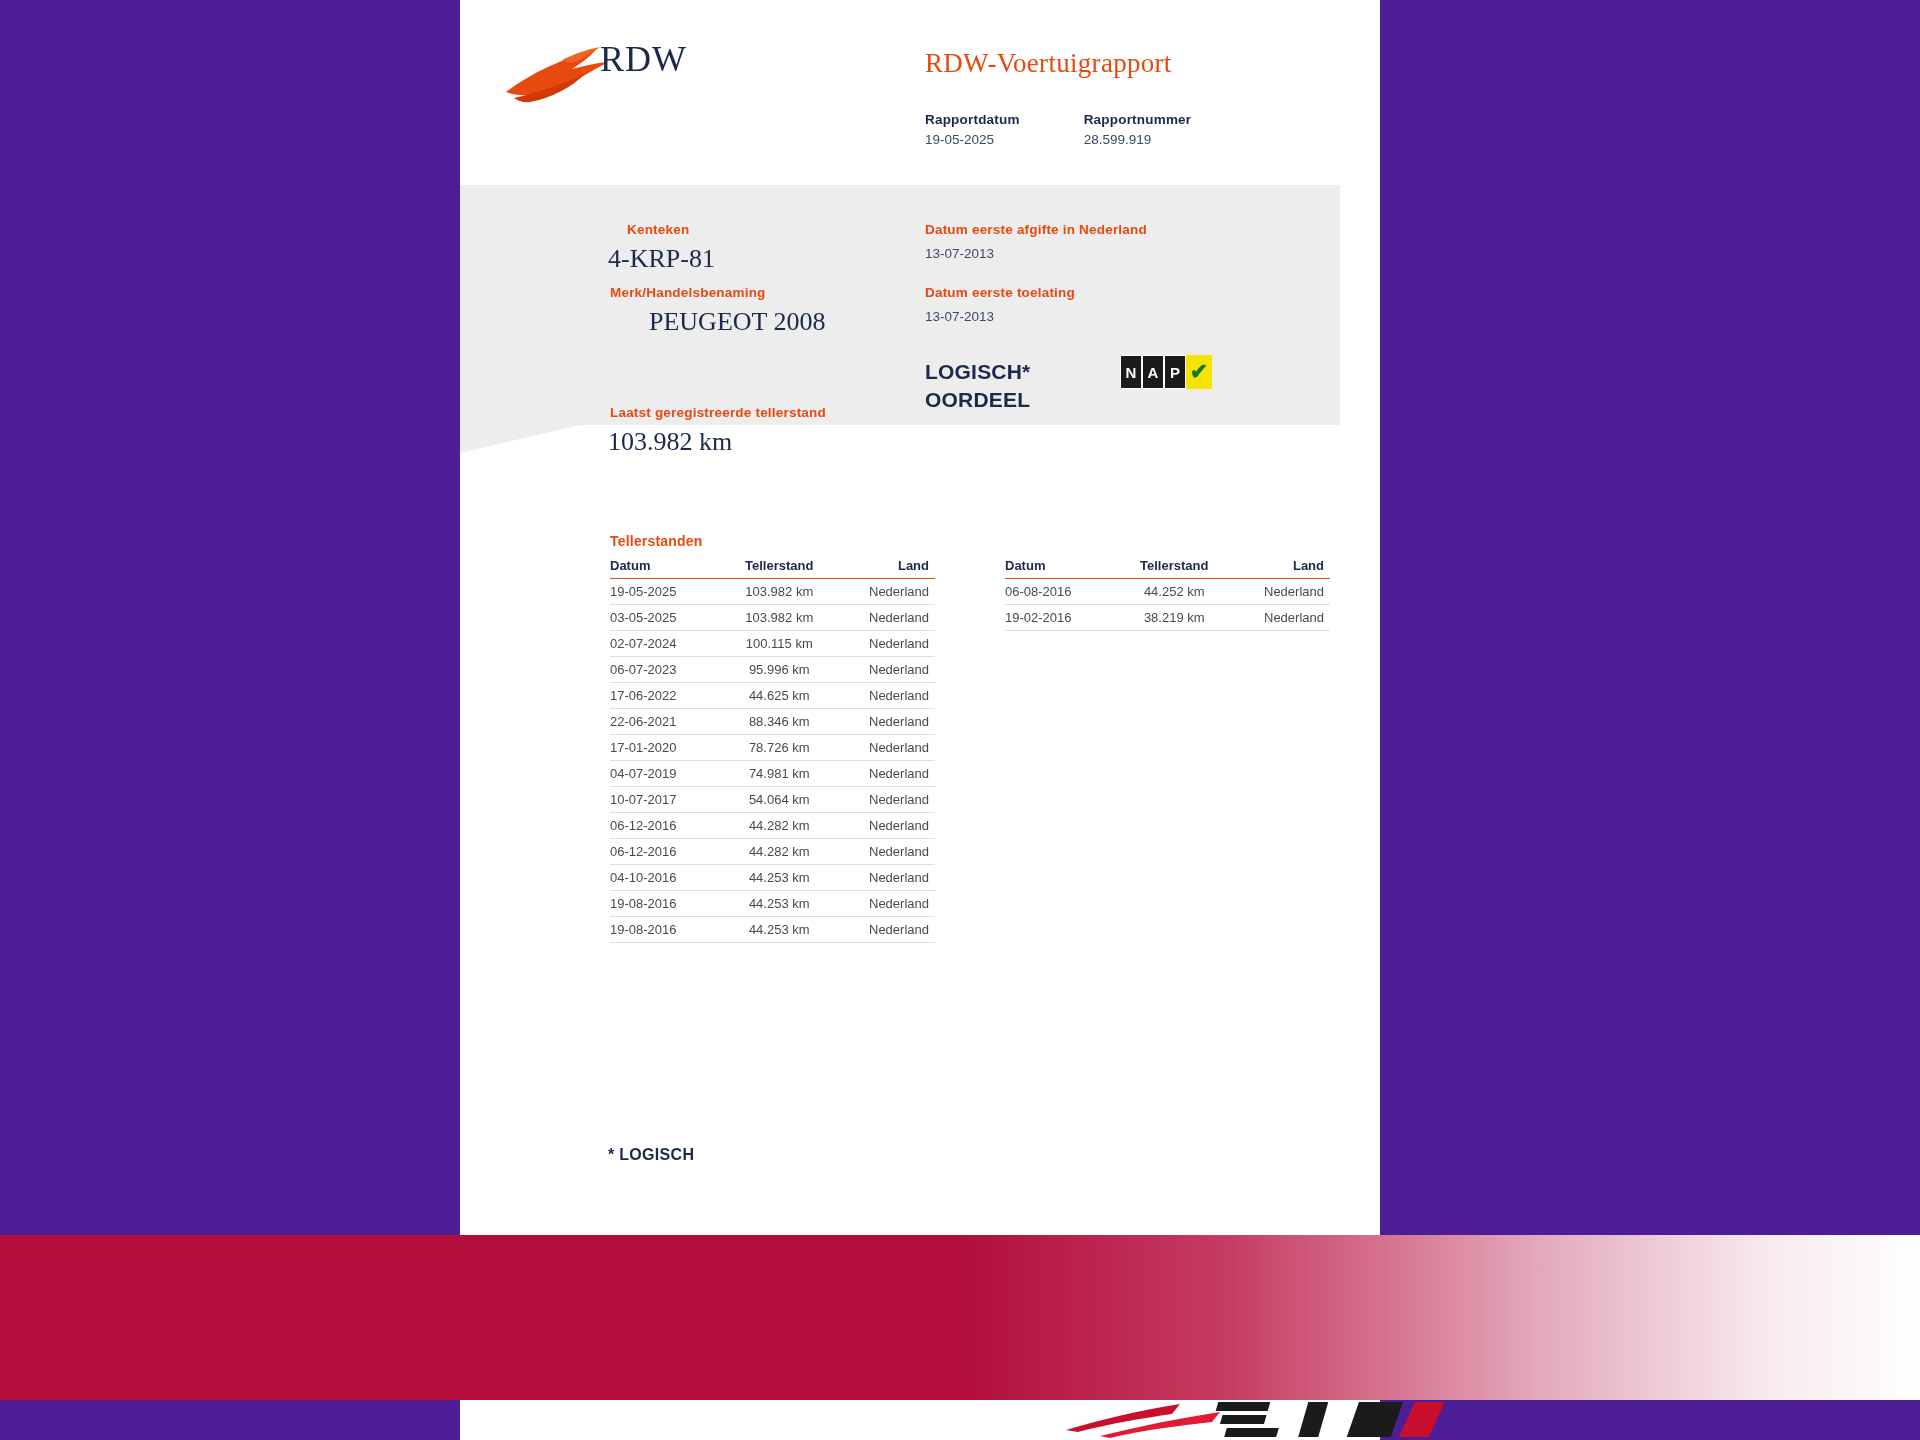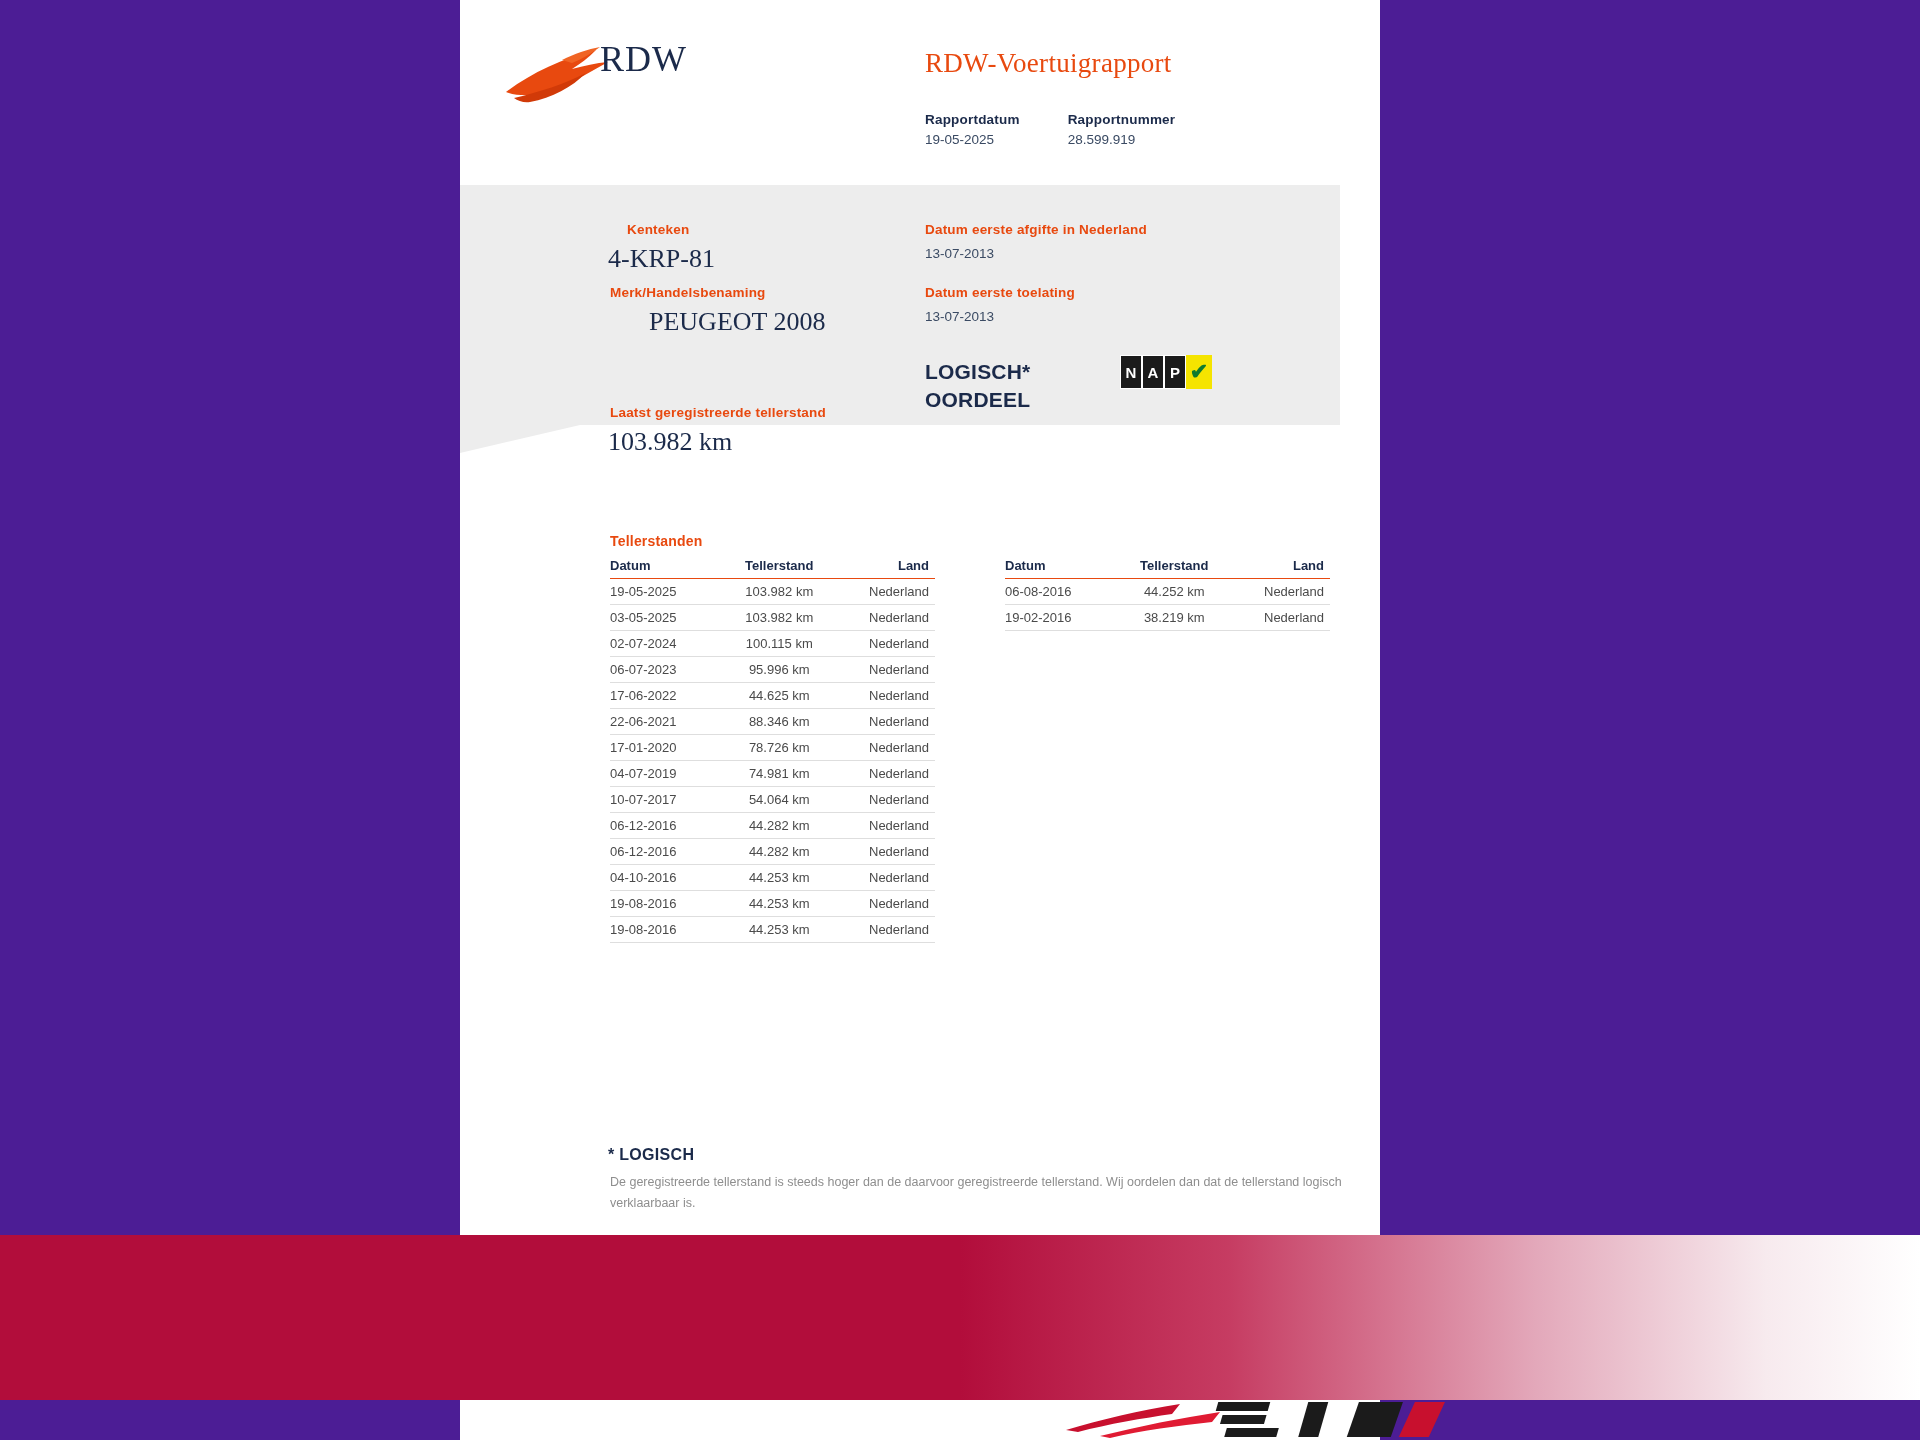--- a/index.html
+++ b/index.html
@@ -54,21 +54,21 @@
     font-family: "Liberation Serif", serif;
     font-size: 27px;
     color: #e8490f;
     letter-spacing: 0.3px;
   }
   .meta-block {
     position: absolute;
     left: 465px;
     top: 112px;
     display: flex;
-    gap: 48px;
+    gap: 64px;
   }
   .meta-col { display: flex; flex-direction: column; }
   .meta-label {
     font-size: 13.5px;
     font-weight: bold;
     color: #1b2a4a;
     letter-spacing: 0.2px;
     margin-bottom: 5px;
   }
   .meta-value {
@@ -410,21 +410,20 @@
           </tr>
         <tr>
             <td class="c-date">19-02-2016</td>
             <td class="c-odo">38.219 km</td>
             <td class="c-land">Nederland</td>
           </tr>
       </tbody>
     </table>
 
     <div class="note-title">* LOGISCH</div>
-    <div class="note-body">De geregistreerde tellerstand is steeds hoger dan de daarvoor geregistreerde tellerstand. Wij oordelen dan dat de tellerstand logisch verklaarbaar is.</div>
 
     <div class="faint" style="left:150px; top:1318px;">19-05-2025</div>
     <div class="faint" style="left:150px; top:1342px;">Deze en andere voertuigdata — neemt de rk</div>
     <div class="faint" style="left:455px; top:1318px;">44.00 00</div>
     <div class="faint" style="left:775px; top:1318px;">103.982 km</div>
     <div class="faint-b" style="left:785px; top:1342px;">3 E 1675f</div>
 
   </div>
 
   <div id="banner" style="background: linear-gradient(90deg, rgb(178, 13, 59) 0%, rgb(178, 13, 59) 50%, rgb(198, 60, 98) 64%, rgb(227, 168, 186) 80%, rgb(247, 234, 238) 92%, rgb(255, 255, 255) 100%);"></div>

